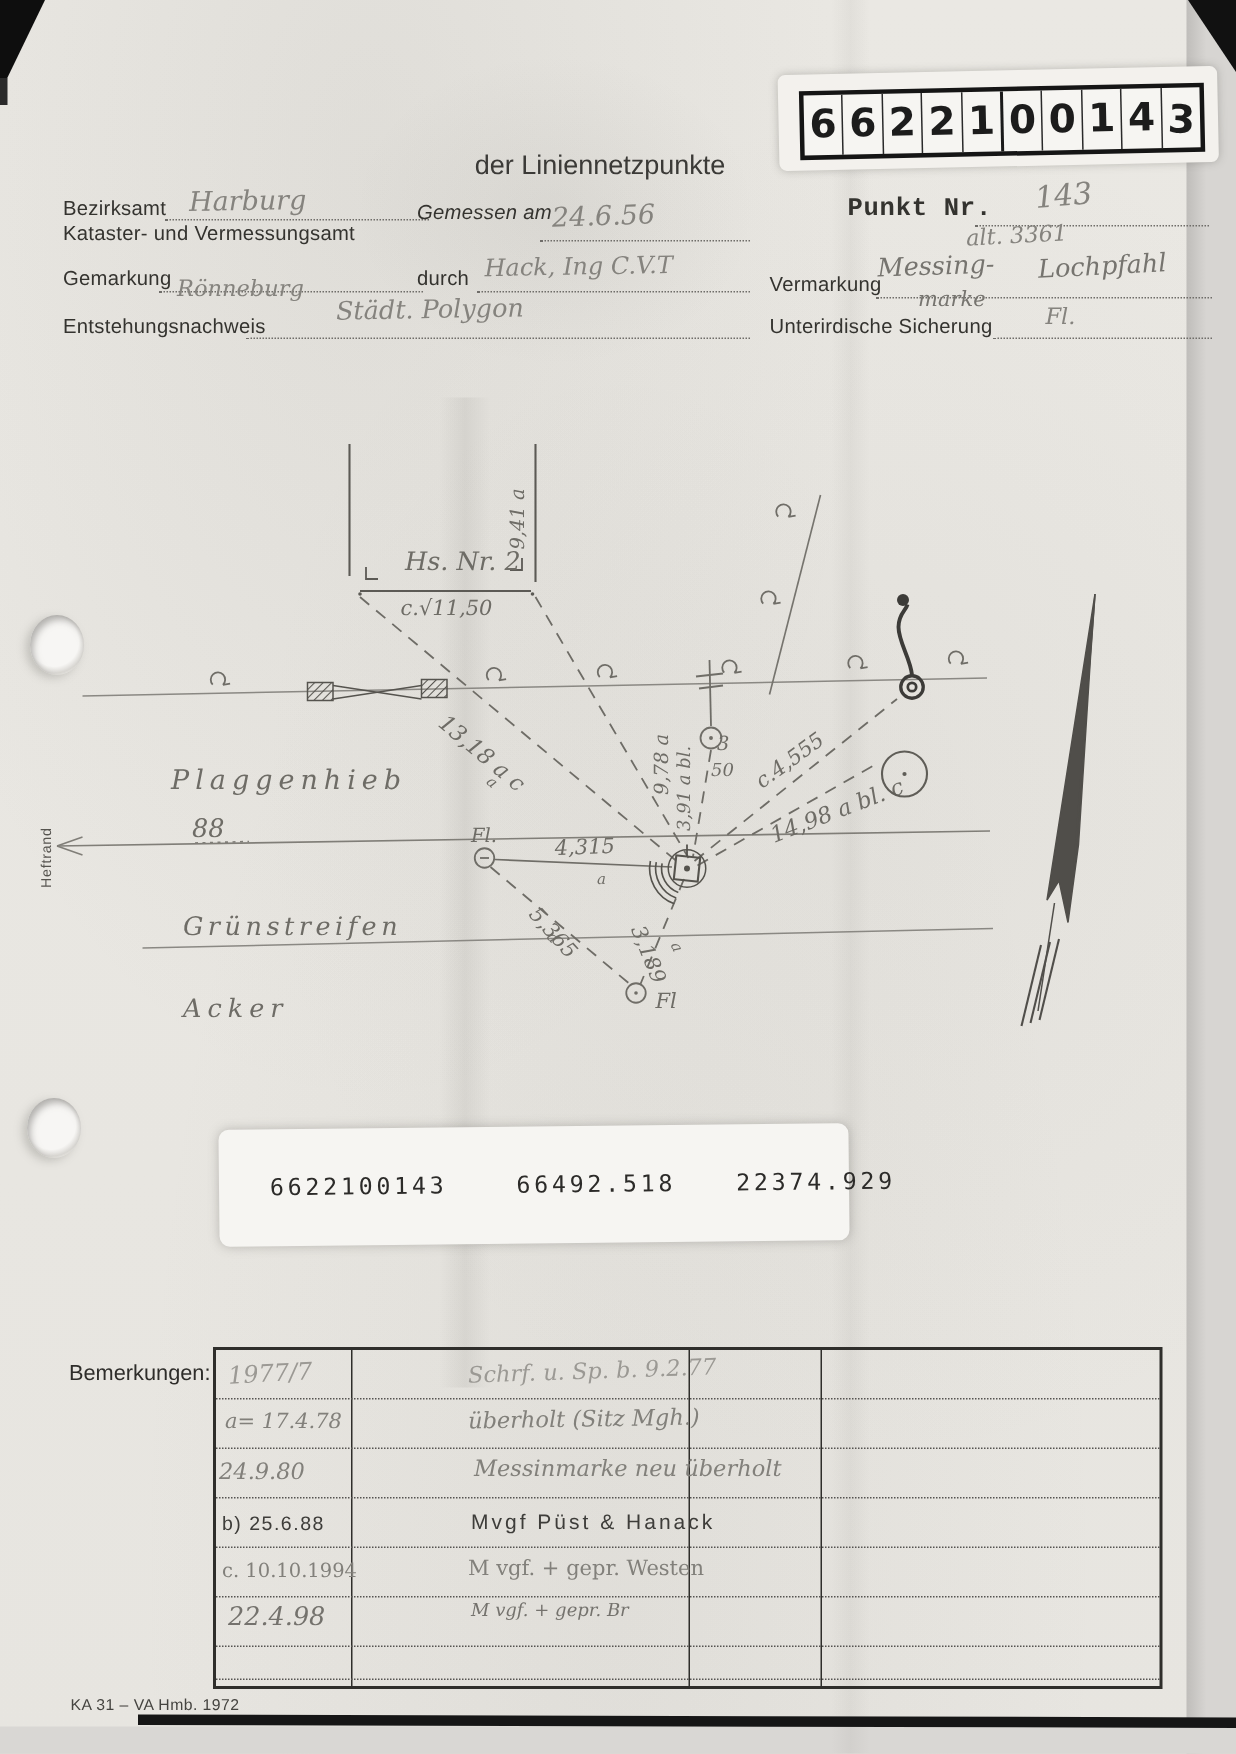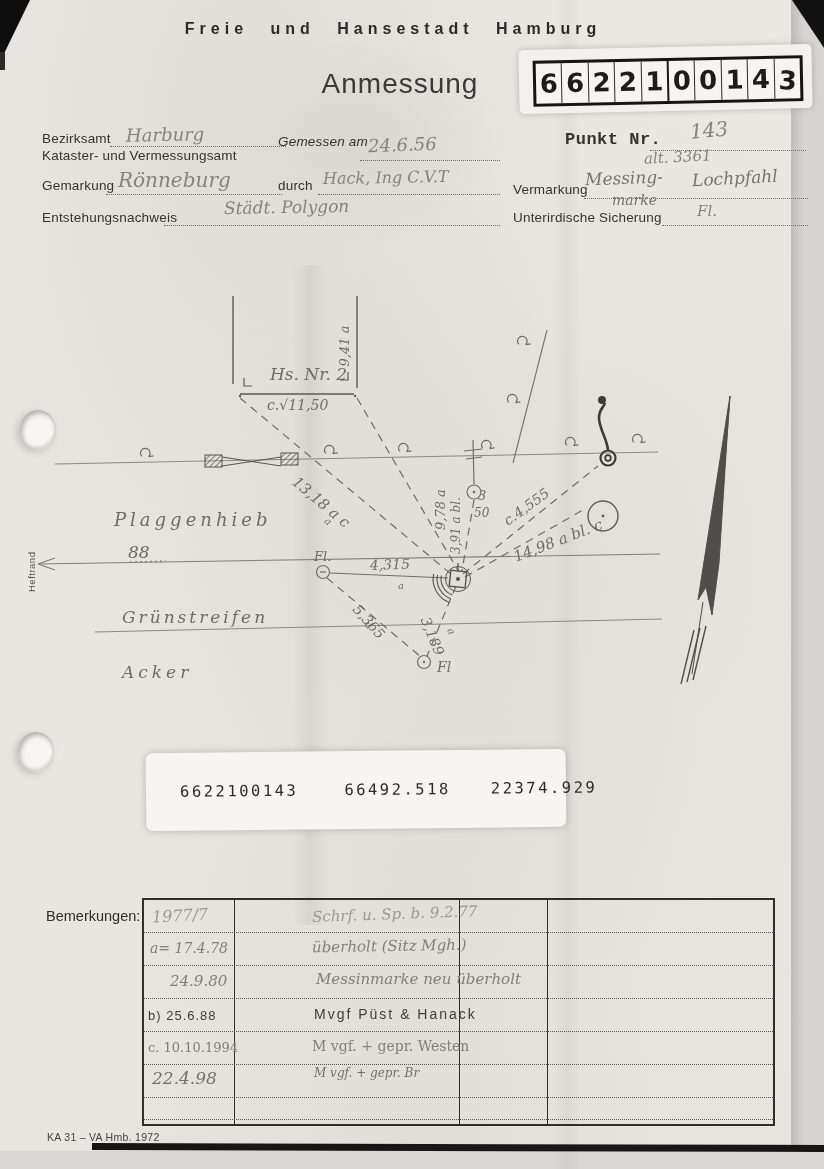--- a/index.html
+++ b/index.html
@@ -84,22 +84,21 @@
   <div class="streak1"></div>
   <div class="streak2"></div>
   <div class="speckle"></div>
   <div class="corner-tl"></div>
   <div class="corner-tr"></div>
   <div class="nick"></div>
   <div class="blackbar"></div>
   <div class="hole abs" style="left:20px;top:410px;"></div>
   <div class="hole abs" style="left:18px;top:732px;"></div>
 
-  <div class="abs state">Freie und Hansestadt Hamburg</div>
-  <div class="abs title">Anmessung</div>
+  <div class="abs subtitle">der Liniennetzpunkte</div>
 
   <div class="abs idsticker">
     <div class="idbox">
       <span class="idcell">6</span>
       <span class="idcell">6</span>
       <span class="idcell">2</span>
       <span class="idcell">2</span>
       <span class="idcell">1</span>
       <span class="idcell">0</span>
       <span class="idcell">0</span>
@@ -118,21 +117,21 @@
   <div class="dotline" style="left:360px;top:160px;width:140px;"></div>
   <div class="val hand" style="left:368px;top:134px;font-size:18px;transform:rotate(-2deg);">24.6.56</div>
 
   <div class="lbl lbl-big" style="left:565px;top:130px;">Punkt Nr.</div>
   <div class="dotline" style="left:650px;top:150px;width:156px;"></div>
   <div class="val hand" style="left:690px;top:118px;font-size:20px;transform:rotate(-5deg);">143</div>
   <div class="val hand" style="left:644px;top:148px;font-size:15px;transform:rotate(-3deg);">alt. 3361</div>
 
   <div class="lbl" style="left:42px;top:178px;">Gemarkung</div>
   <div class="dotline" style="left:106px;top:194px;width:176px;"></div>
-  <div class="val hand" style="left:118px;top:168px;font-size:20px;">Rönneburg</div>
+  <div class="val hand" style="left:118px;top:183px;font-size:15px;">Rönneburg</div>
 
   <div class="lbl" style="left:278px;top:178px;">durch</div>
   <div class="dotline" style="left:318px;top:194px;width:182px;"></div>
   <div class="val hand" style="left:323px;top:168px;font-size:16px;transform:rotate(-1deg);">Hack, Ing C.V.T</div>
 
   <div class="lbl" style="left:513px;top:182px;">Vermarkung</div>
   <div class="dotline" style="left:584px;top:198px;width:224px;"></div>
   <div class="val hand" style="left:585px;top:168px;font-size:17px;color:#76746f;transform:rotate(-2deg);">Messing-</div>
   <div class="val hand" style="left:612px;top:192px;font-size:14px;color:#76746f;">marke</div>
   <div class="val hand" style="left:692px;top:168px;font-size:17px;color:#76746f;transform:rotate(-3deg);">Lochpfahl</div>
@@ -296,21 +295,21 @@
     <div class="hdot" style="top:164px;"></div>
     <div class="hdot" style="top:197px;"></div>
     <div class="hdot" style="top:219px;"></div>
 
     <div class="cell r-faint" style="left:8px;top:6px;font-size:16px;transform:rotate(-3deg);">1977/7</div>
     <div class="cell r-faint" style="left:168px;top:5px;font-size:15px;transform:rotate(-2deg);">Schrf. u. Sp. b. 9.2.77</div>
 
     <div class="cell r-pencil" style="left:6px;top:40px;font-size:14px;">a= 17.4.78</div>
     <div class="cell r-pencil" style="left:168px;top:37px;font-size:15px;transform:rotate(-1deg);">überholt (Sitz Mgh.)</div>
 
-    <div class="cell r-pencil" style="left:26px;top:72px;font-size:15px;">24.9.80</div>
+    <div class="cell r-pencil" style="left:2px;top:72px;font-size:15px;">24.9.80</div>
     <div class="cell r-pencil" style="left:172px;top:70px;font-size:15px;">Messinmarke neu überholt</div>
 
     <div class="cell r-ink" style="left:4px;top:108px;font-size:13px;letter-spacing:1px;">b) 25.6.88</div>
     <div class="cell r-ink" style="left:170px;top:106px;font-size:14px;">Mvgf   Püst &amp; Hanack</div>
 
     <div class="cell r-pencil" style="left:4px;top:140px;font-size:13px;font-style:normal;">c. 10.10.1994</div>
     <div class="cell r-pencil" style="left:168px;top:138px;font-size:14px;font-style:normal;">M vgf. + gepr. Westen</div>
 
     <div class="cell r-pencil" style="left:8px;top:168px;font-size:17px;color:#74726d;">22.4.98</div>
     <div class="cell r-pencil" style="left:170px;top:166px;font-size:12px;color:#74726d;">M vgf. + gepr.  Br</div>

